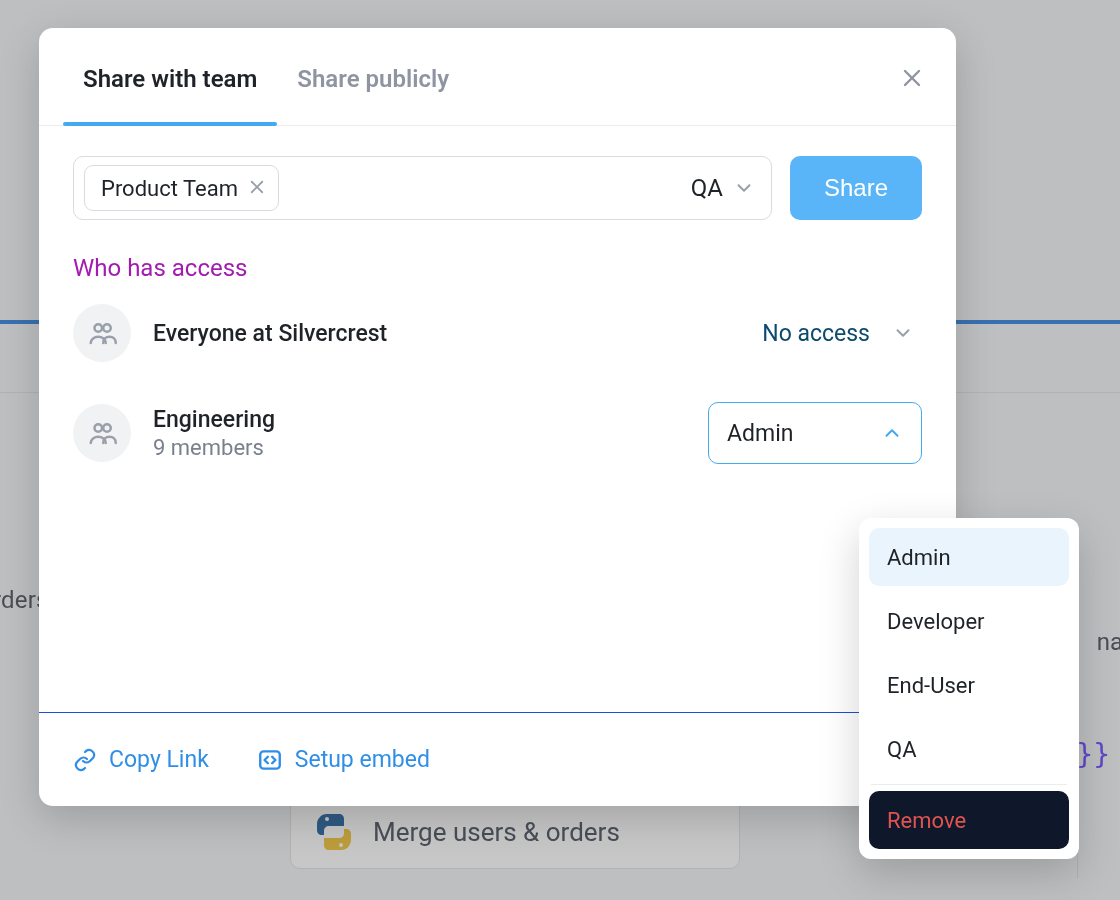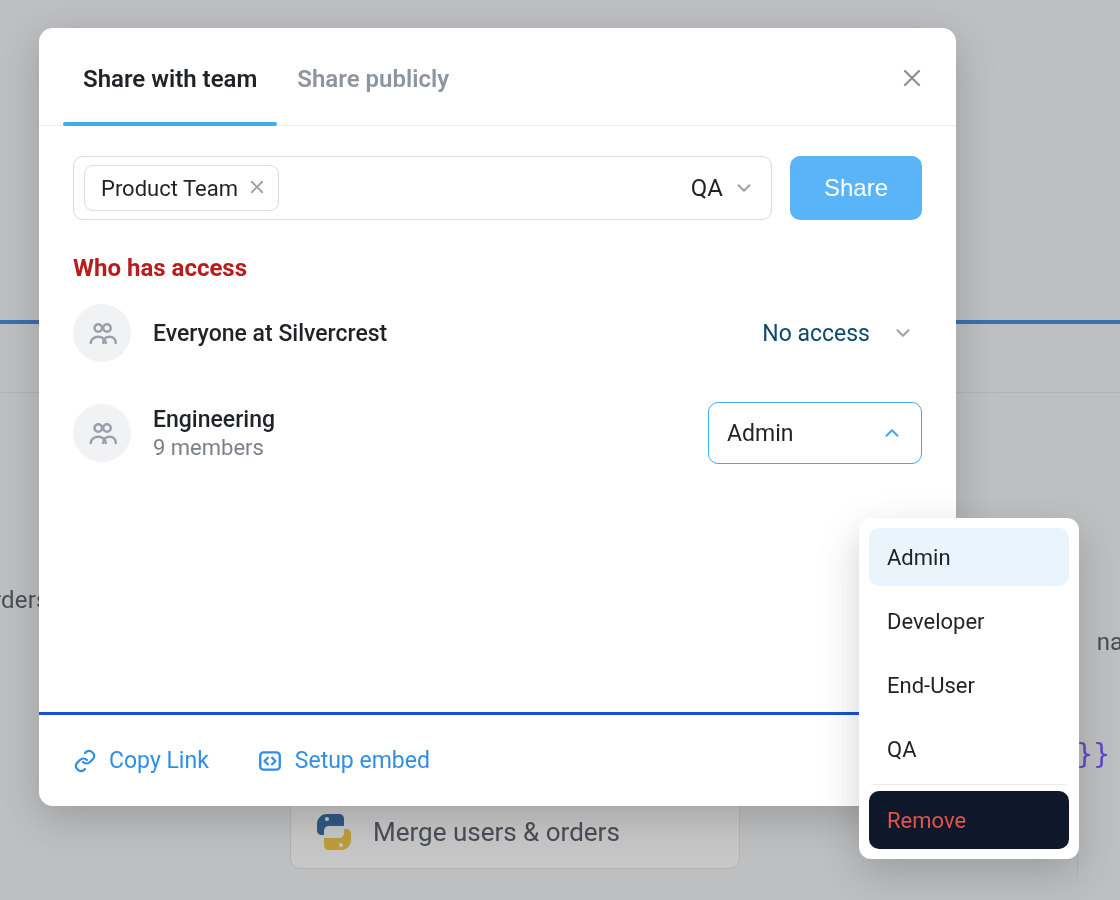--- a/index.html
+++ b/index.html
@@ -79,21 +79,21 @@
     .role-select {
       margin-left: auto; display: inline-flex; align-items: center; gap: 10px;
       font-size: 24px; color: #1f2328; cursor: pointer;
     }
     .share-btn {
       width: 132px; height: 64px; border-radius: 10px; background: #59b5f8; color: #fff;
       font-size: 24px; font-weight: 500; display: flex; align-items: center; justify-content: center;
       cursor: pointer; border: none;
     }
 
-    .section-title { font-size: 24px; font-weight: 700; margin-top: 34px; color: #b91c1c; }
+    .section-title { font-size: 24px; font-weight: 400; margin-top: 34px; color: #a21caf; }
 
     .access-list { margin-top: 22px; display: flex; flex-direction: column; gap: 40px; }
     .access-row { display: flex; align-items: center; gap: 22px; }
     .avatar {
       width: 58px; height: 58px; border-radius: 50%; background: #f1f2f4; display: flex; align-items: center; justify-content: center;
       color: #9aa0aa;
     }
     .access-main { display: flex; flex-direction: column; gap: 2px; }
     .access-name { font-size: 23px; color: #1f2328; font-weight: 500; }
     .access-sub { font-size: 22px; color: #7b818c; }
@@ -116,21 +116,21 @@
     .dropdown-item {
       height: 58px; display: flex; align-items: center; padding: 0 18px; border-radius: 10px;
       font-size: 22px; color: #1f2328; cursor: pointer; margin-bottom: 6px;
     }
     .dropdown-item.selected { background: #eaf4fd; }
     .dropdown-item:last-child { margin-bottom: 0; }
     .dropdown-sep { height: 1px; background: #ececef; margin: 6px 2px; }
     .dropdown-item.danger { color: #e0544f; background: #0f172a; }
 
     .footer {
-      height: 94px; border-top: 3px solid #1d4ed8; display: flex; align-items: center; gap: 48px; padding: 0 34px;
+      height: 94px; border-top: 1px solid #1d4ed8; display: flex; align-items: center; gap: 48px; padding: 0 34px;
     }
     .footer-link {
       display: inline-flex; align-items: center; gap: 12px; color: #2f8fe6; font-size: 23px; cursor: pointer;
     }
     .footer-link svg { stroke: #2f8fe6; }
 
     .chev { width: 22px; height: 22px; }
     .chev path { stroke: #9aa0aa; stroke-width: 2.2; fill: none; stroke-linecap: round; stroke-linejoin: round; }
     .chev.blue path { stroke: #41aaf1; }
     .xicon { width: 24px; height: 24px; }

